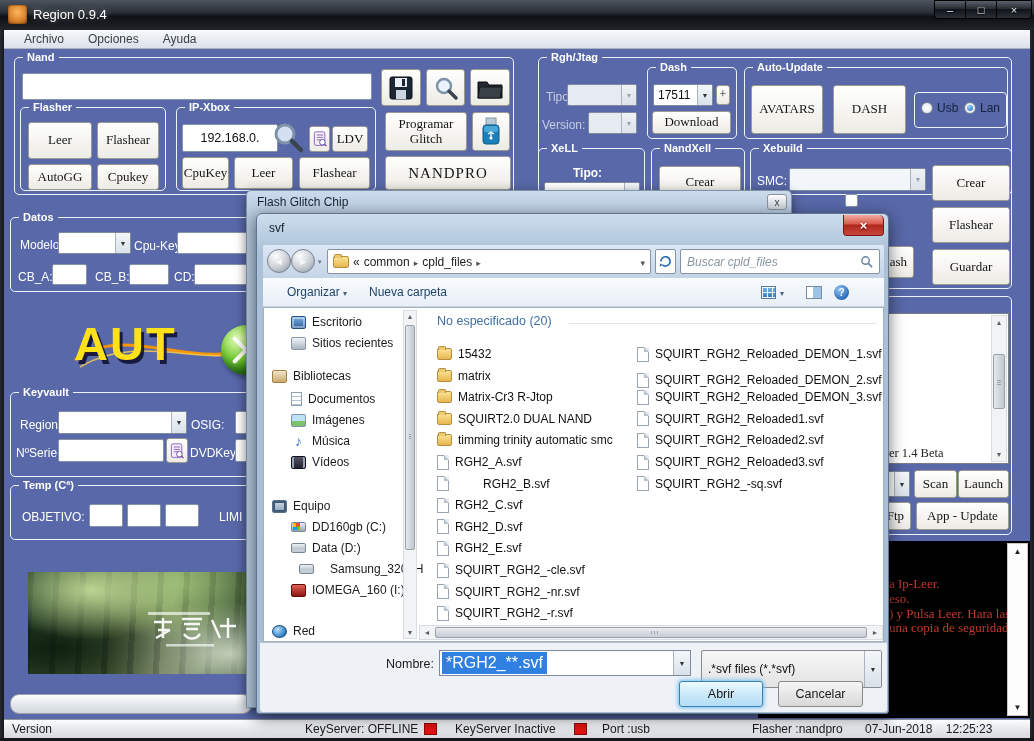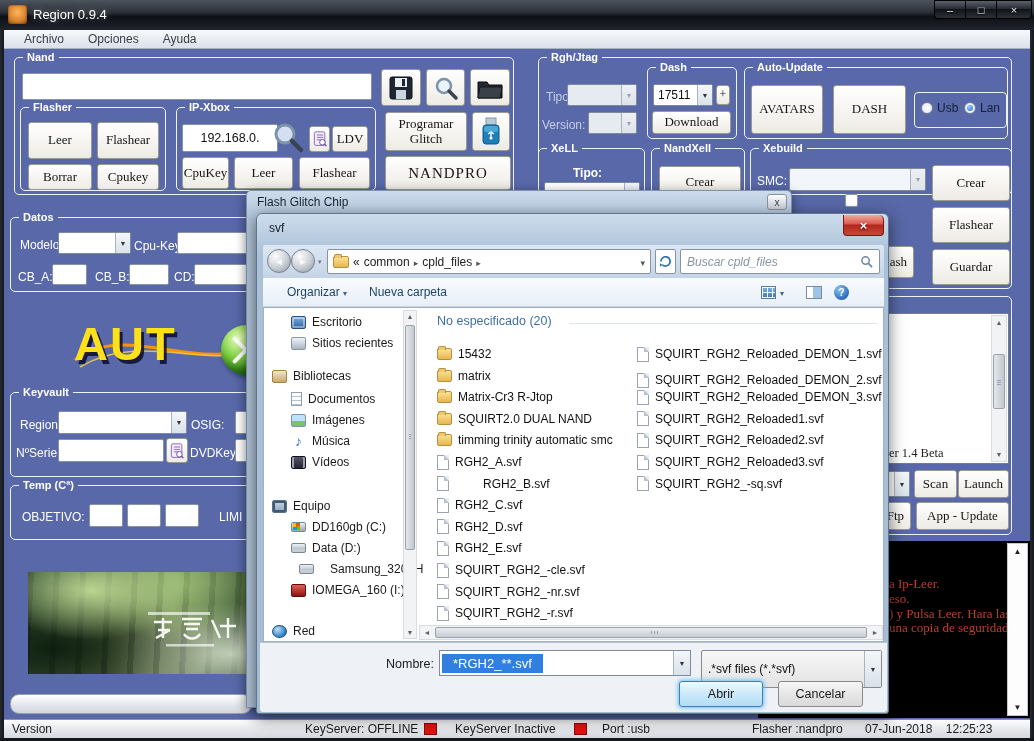--- a/index.html
+++ b/index.html
@@ -138,21 +138,21 @@
   .sgrip{position:absolute;left:3px;right:3px;height:5px;
     background:repeating-linear-gradient(180deg,#9aa2ac 0 1px,transparent 1px 2px)}
   .hscroll{position:absolute;background:#f2f3f5;border:1px solid #d9dce0}
   .hthumb{position:absolute;top:1px;bottom:1px;background:linear-gradient(#e9ecf0,#c6ccd3);border:1px solid #9aa2ac;border-radius:2px}
   .hgrip{position:absolute;top:3px;bottom:3px;width:7px;left:50%;
     background:repeating-linear-gradient(90deg,#9aa2ac 0 1px,transparent 1px 3px)}
   .svffooter{position:absolute;left:3px;top:428px;width:627px;height:70px;background:#eef1f6;
     border-top:1px solid #b9c5d3;border-radius:0 0 3px 3px}
   .flbl{position:absolute;font-size:12.5px;color:#1a1a1a;white-space:nowrap}
   .fncmb{position:absolute;background:#fff;border:1px solid #7f8b9c;display:flex;align-items:center}
-  .fncmb .sel{background:#2f80e0;color:#fff;font-size:13px;padding:2px 11px;margin-left:2px;white-space:nowrap}
+  .fncmb .sel{background:#2f80e0;color:#fff;font-size:16px;padding:2px 4px;margin-left:2px;white-space:nowrap}
   .fncmb .sp{flex:1}
   .fncmb .ca,.ftcmb .ca{width:17px;align-self:stretch;flex:none;display:flex;align-items:center;justify-content:center;
     background:linear-gradient(#f4f7fa,#d9e1ea);border-left:1px solid #aab4c0}
   .fncmb .ca::after,.ftcmb .ca::after{content:"▼";font-size:7px;color:#333}
   .ftcmb{position:absolute;background:linear-gradient(#f7f7f7,#e3e3e3);border:1px solid #8a8a8a;border-radius:2px;
     display:flex;align-items:center}
   .ftcmb .cv{flex:1;font-size:12px;color:#111;padding:0 6px;white-space:nowrap}
   .dlgbtn{position:absolute;display:flex;align-items:center;justify-content:center;font-size:12.5px;color:#1a1a1a;
     background:linear-gradient(#f6f6f6,#e7e7e7 50%,#d9d9d9);border:1px solid #8a8a8a;border-radius:3px}
   .dlgbtn.def{background:linear-gradient(#effaff,#cbe9f9 50%,#b3ddf5);border:1px solid #3c7fb1;
@@ -237,21 +237,21 @@
         <path d="M2 6 h9 l2 3 h13 v13 h-24 z" fill="#23272e" stroke="#0c0e12"></path>
         <path d="M4 11 h22 l-2 11 h-22 z" fill="#3a4048" stroke="#14171c"></path>
       </svg>
   </div>
 
   <div class="grp" style="left:20px;top:107px;width:146px;height:84px">
     <span class="gt">Flasher</span>
   </div>
   <div class="abtn" style="left:28px;top:122px;width:64px;height:37px">Leer</div>
   <div class="abtn" style="left:97px;top:122px;width:62px;height:37px">Flashear</div>
-  <div class="abtn" style="left:28px;top:164px;width:64px;height:26px">Borrar</div>
+  <div class="abtn" style="left:28px;top:164px;width:64px;height:26px">AutoGG</div>
   <div class="abtn" style="left:97px;top:164px;width:62px;height:26px">Cpukey</div>
 
   <div class="grp" style="left:176px;top:107px;width:200px;height:84px">
     <span class="gt">IP-Xbox</span>
   </div>
   <div class="fld" style="left:182px;top:124px;width:96px;height:28px;display:flex;align-items:center;justify-content:center;font-size:12.5px;color:#111">192.168.0.</div>
   <svg class="abs" style="left:270px;top:119px" width="38" height="38" viewBox="0 0 38 38">
       <circle cx="15" cy="15" r="9" fill="rgba(235,245,255,.85)" stroke="#7d93aa" stroke-width="3"></circle>
       <line x1="22" y1="22" x2="31" y2="31" stroke="#3a4450" stroke-width="4.5" stroke-linecap="round"></line>
     </svg>

